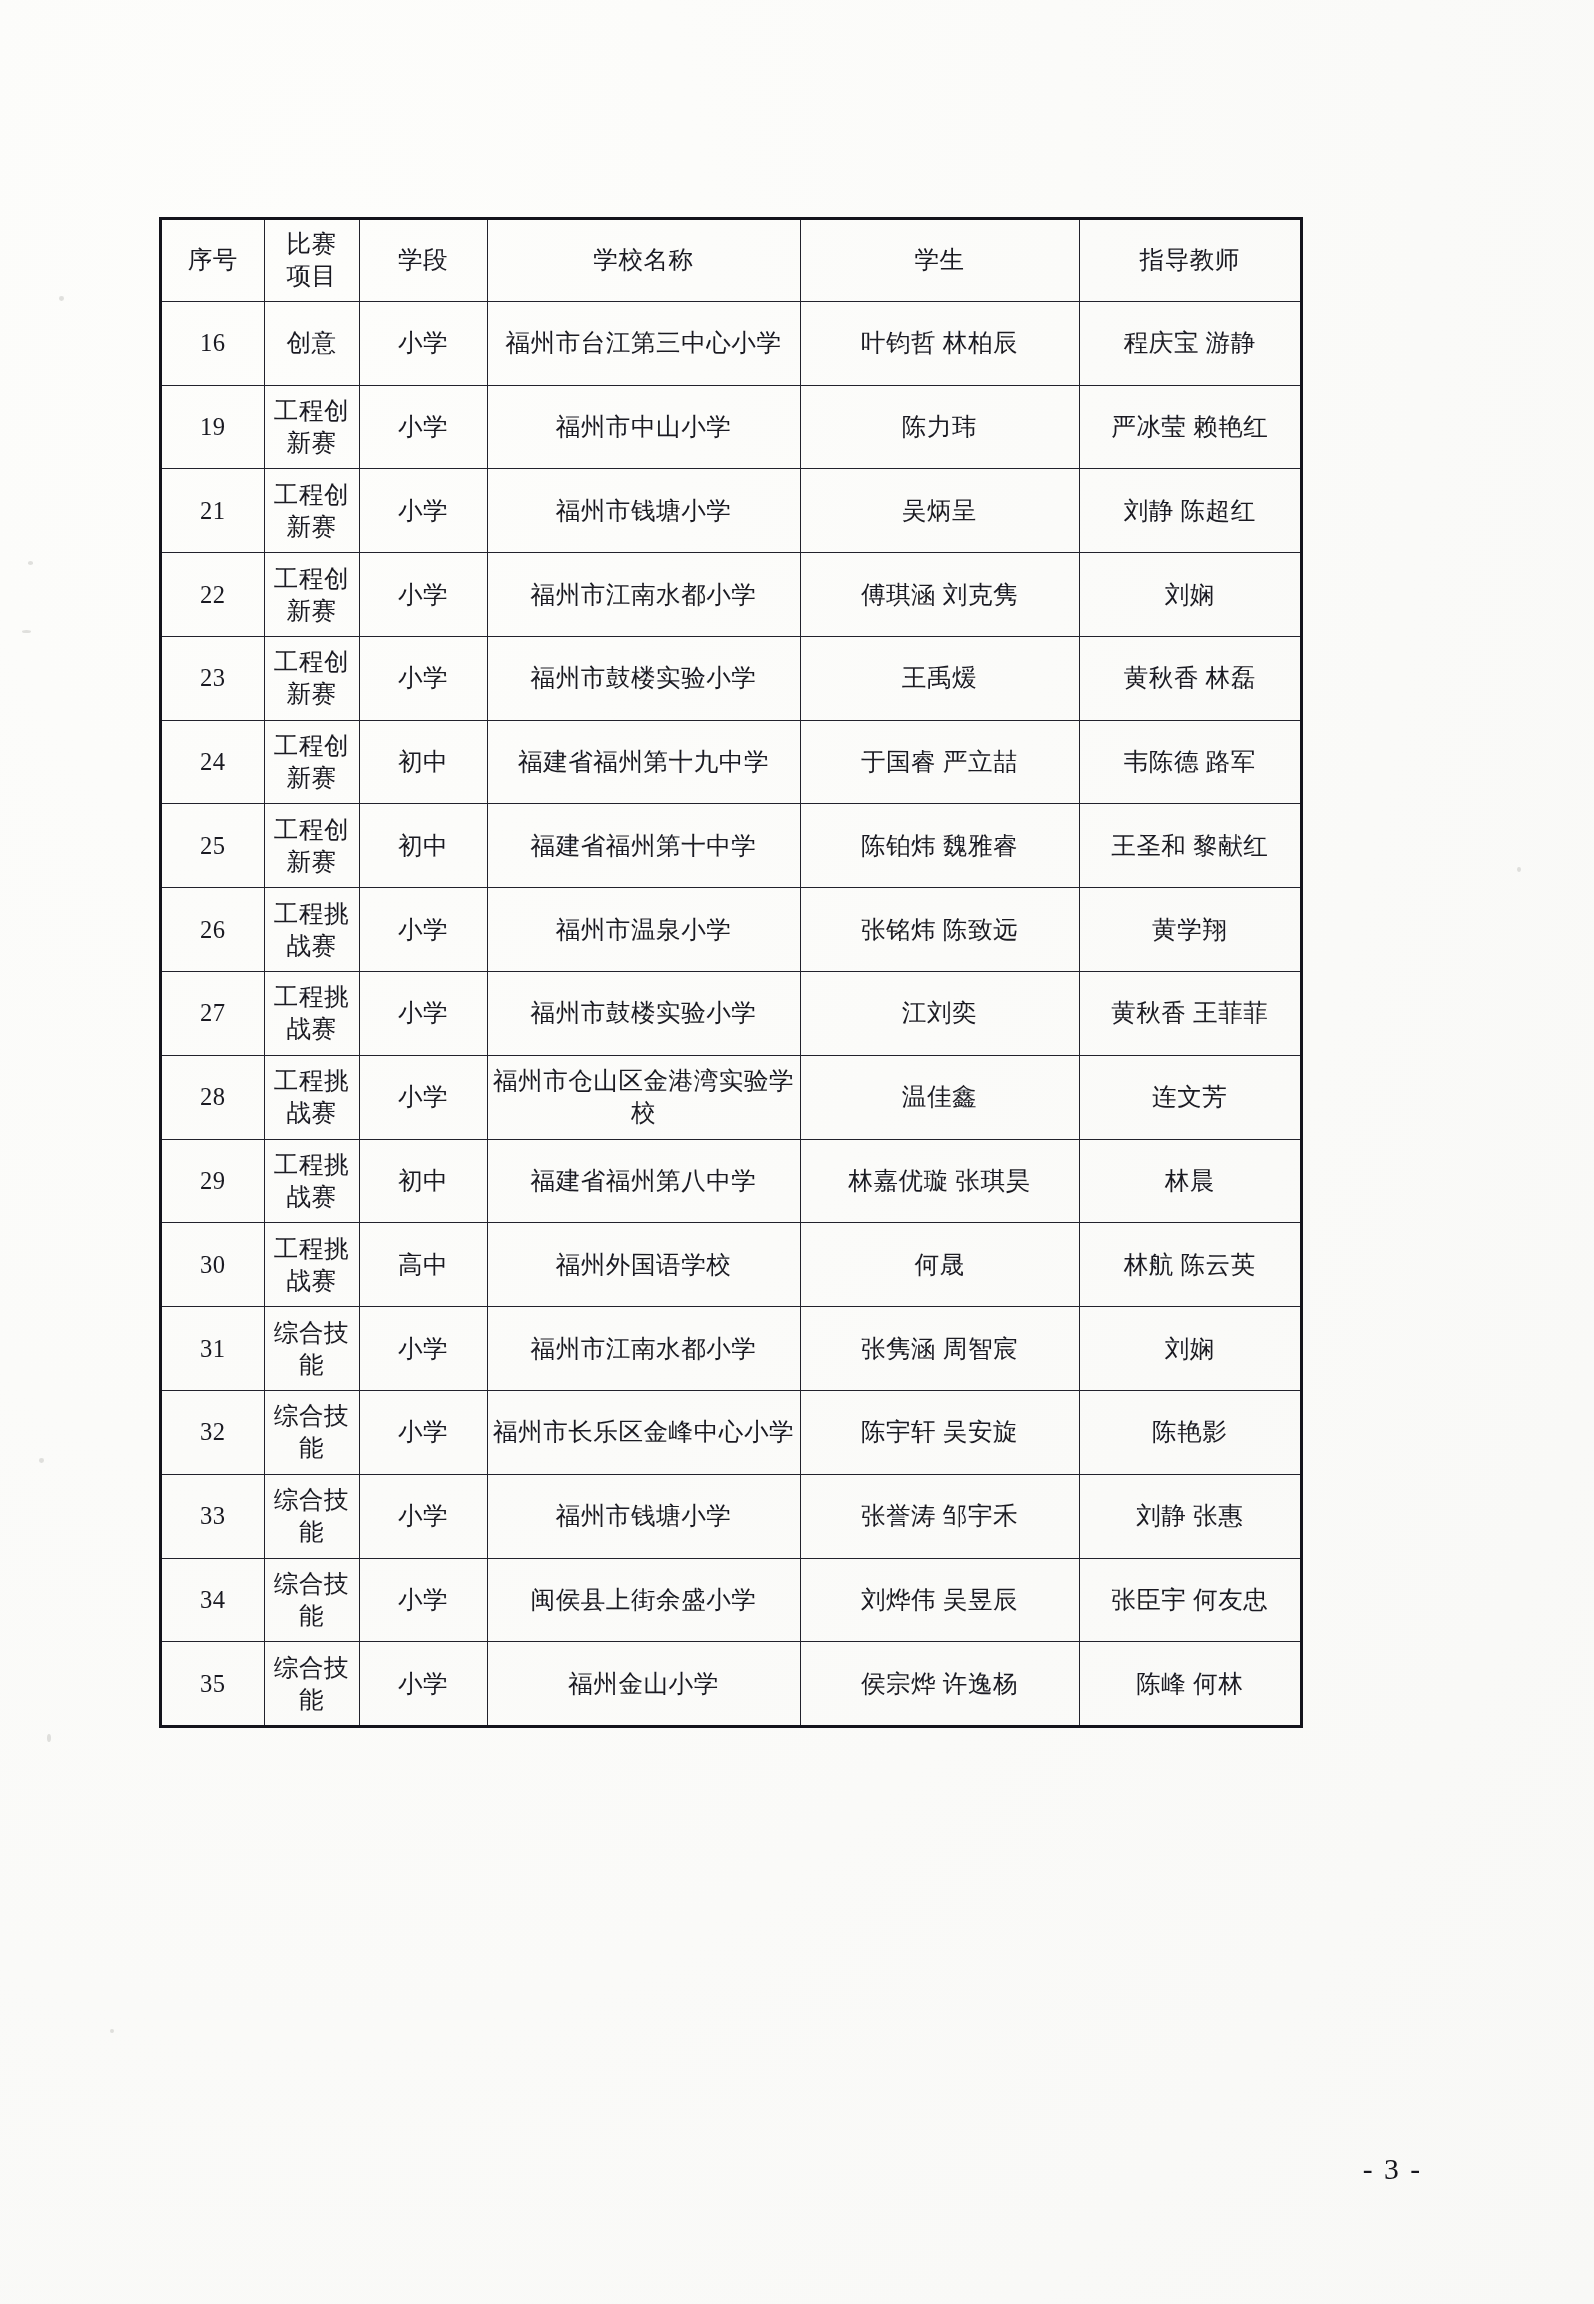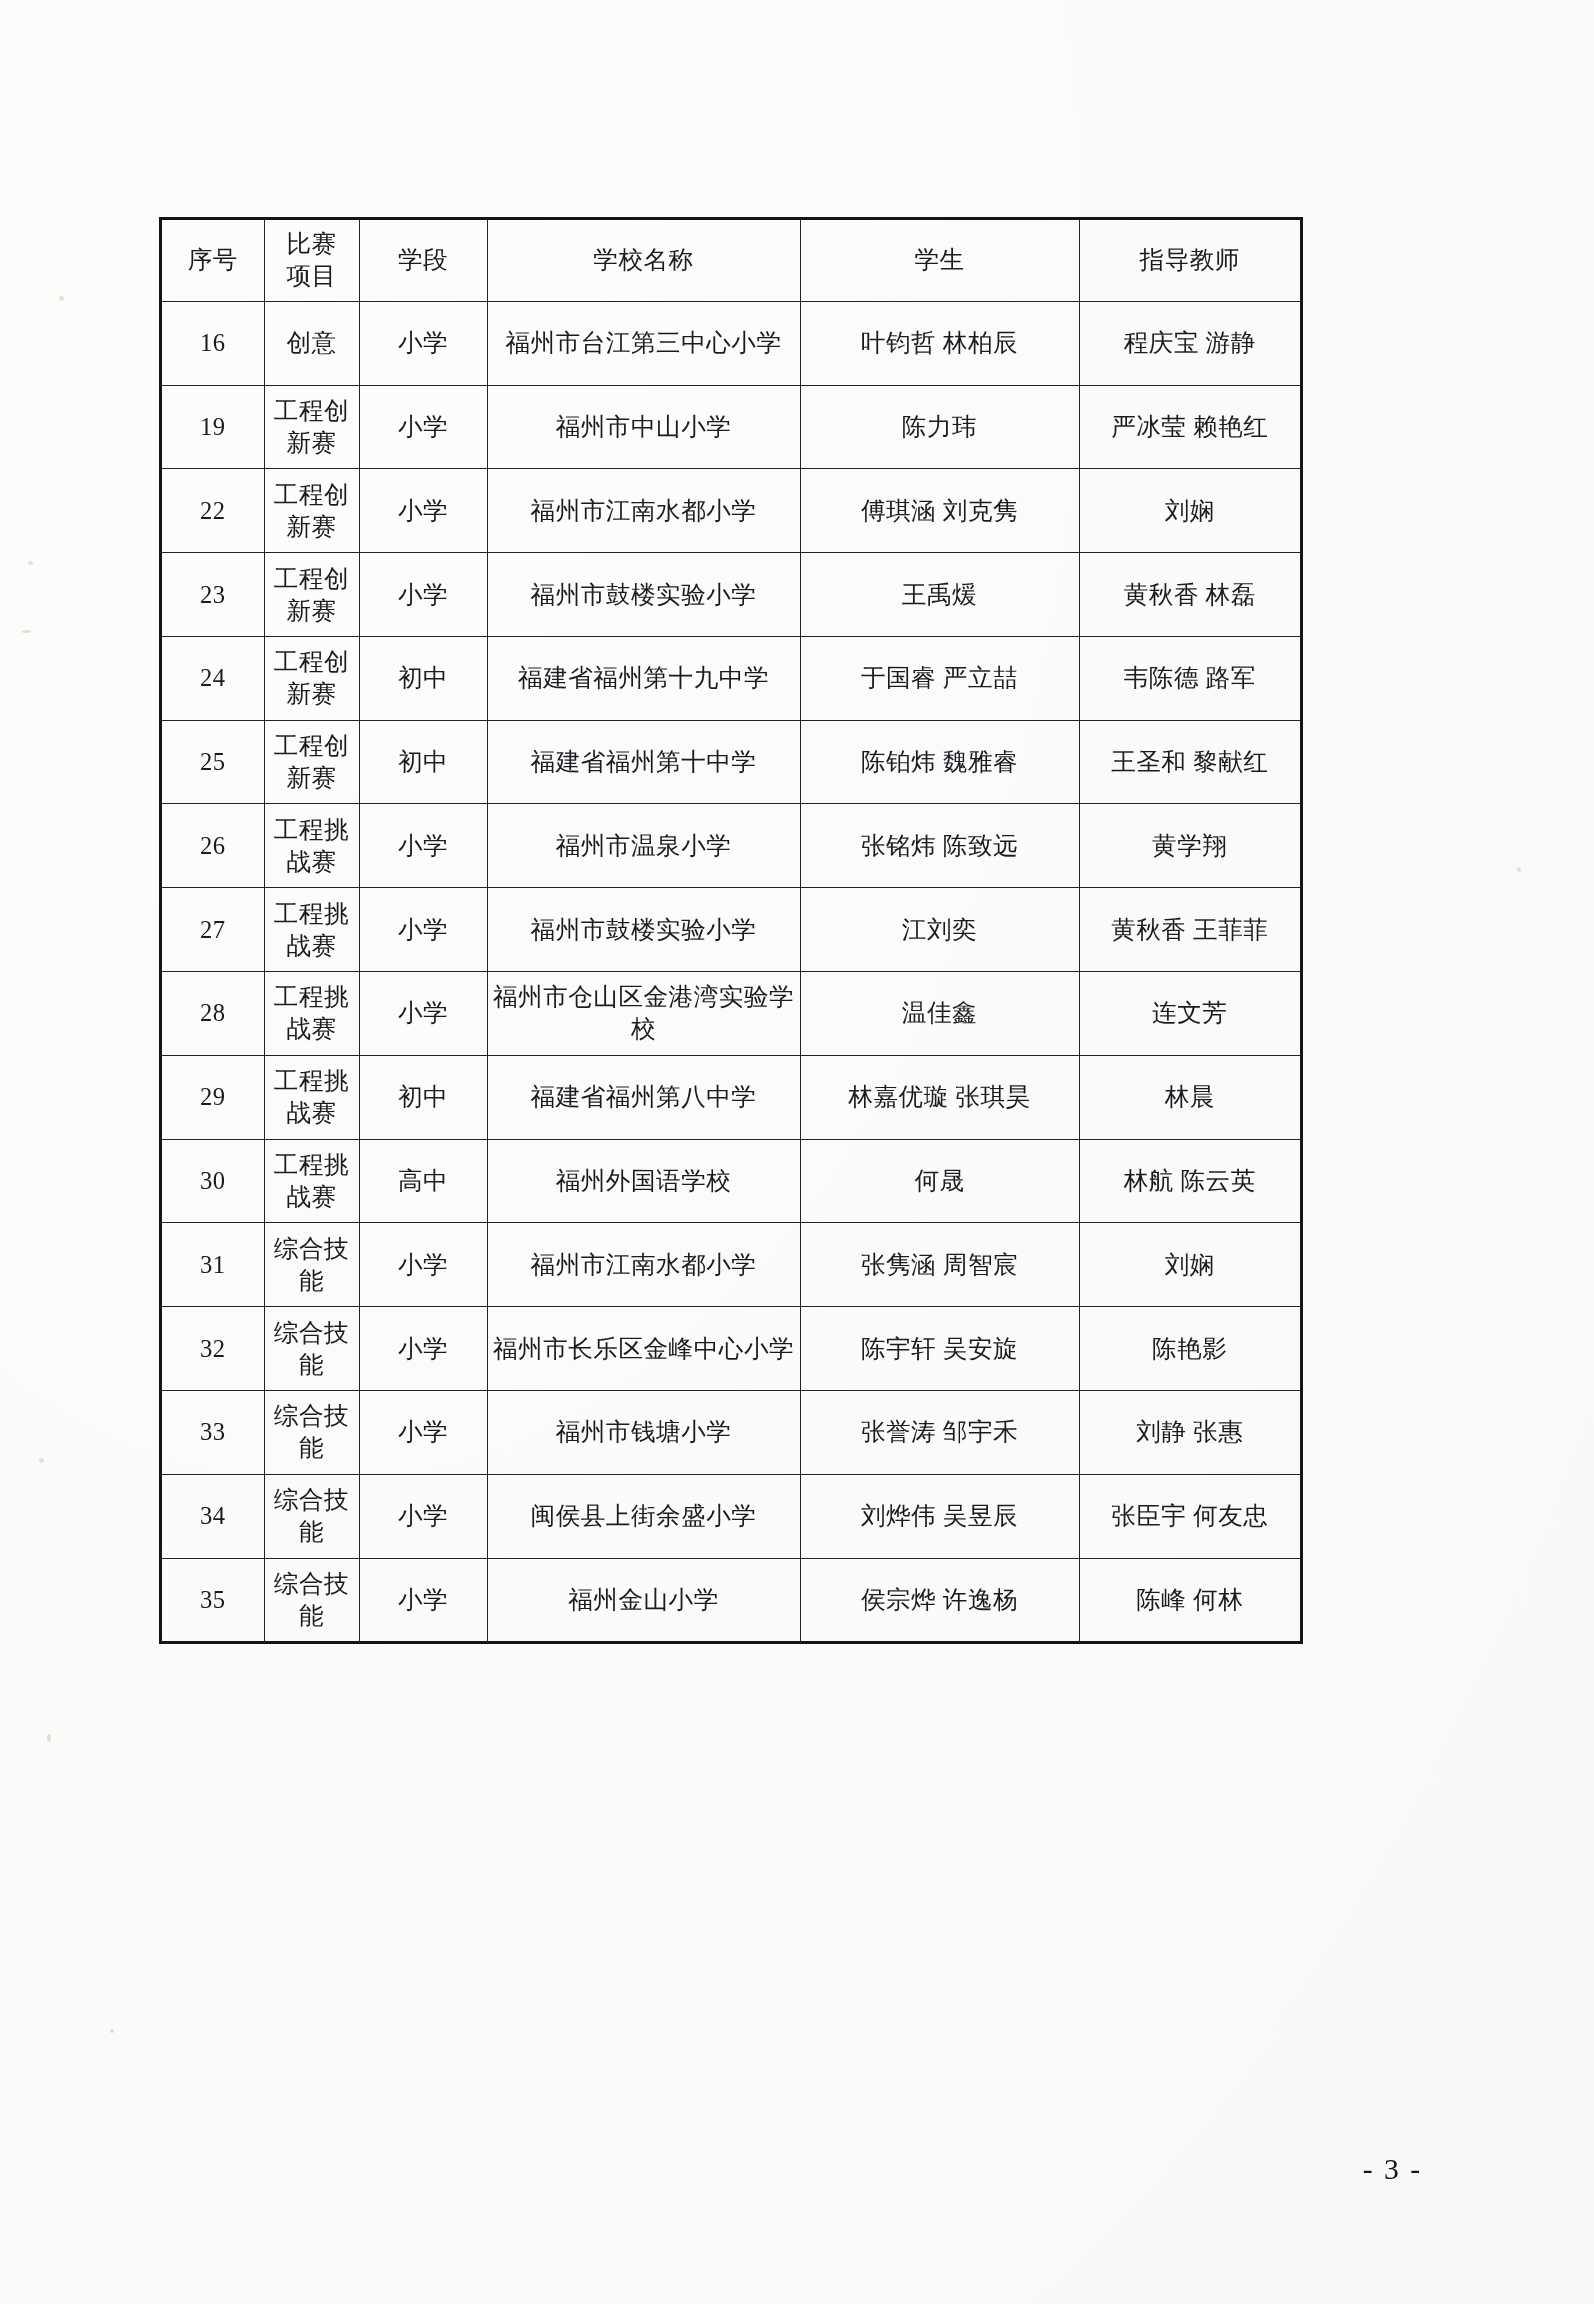--- a/index.html
+++ b/index.html
@@ -126,20 +126,28 @@
         </tr>
         <tr class="body-row">
           <td class="seq-cell">19</td>
           <td class="event-cell">工程创新赛</td>
           <td>小学</td>
           <td>福州市中山小学</td>
           <td>陈力玮</td>
           <td>严冰莹 赖艳红</td>
         </tr>
         <tr class="body-row">
+          <td class="seq-cell">21</td>
+          <td class="event-cell">工程创新赛</td>
+          <td>小学</td>
+          <td>福州市钱塘小学</td>
+          <td>吴炳呈</td>
+          <td>刘静 陈超红</td>
+        </tr>
+        <tr class="body-row">
           <td class="seq-cell">22</td>
           <td class="event-cell">工程创新赛</td>
           <td>小学</td>
           <td>福州市江南水都小学</td>
           <td>傅琪涵 刘克隽</td>
           <td>刘娴</td>
         </tr>
         <tr class="body-row">
           <td class="seq-cell">23</td>
           <td class="event-cell">工程创新赛</td>

